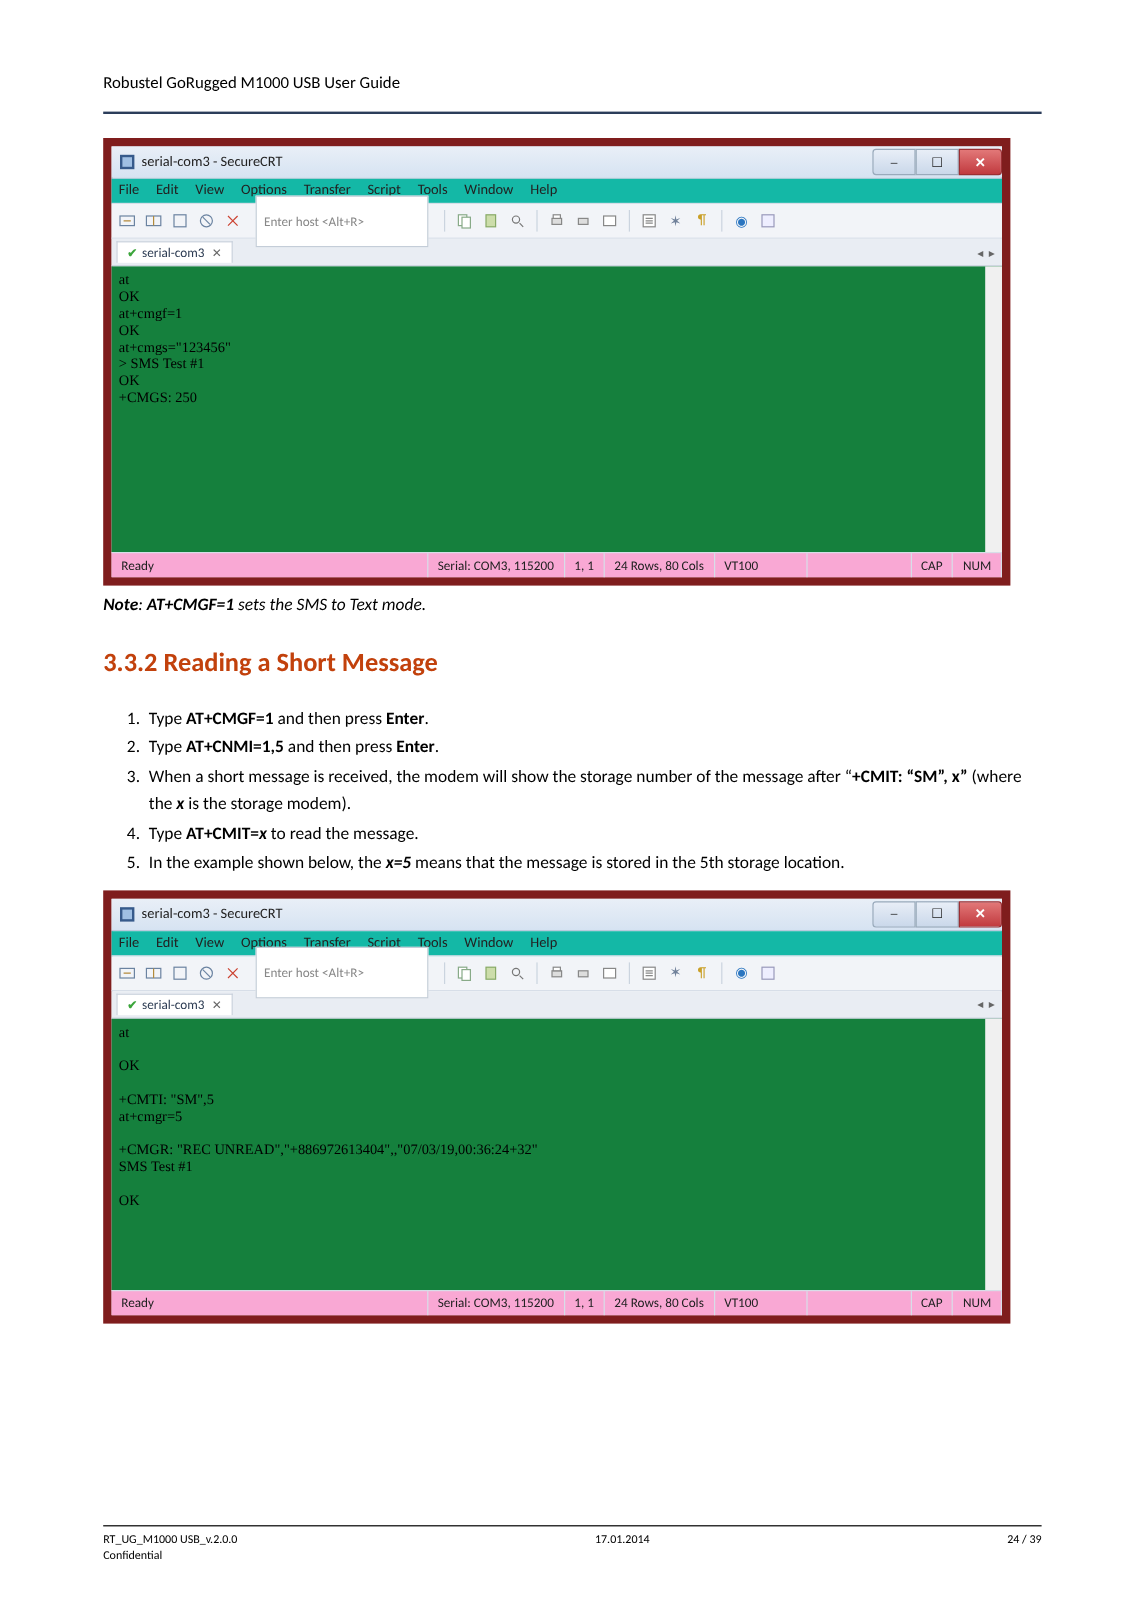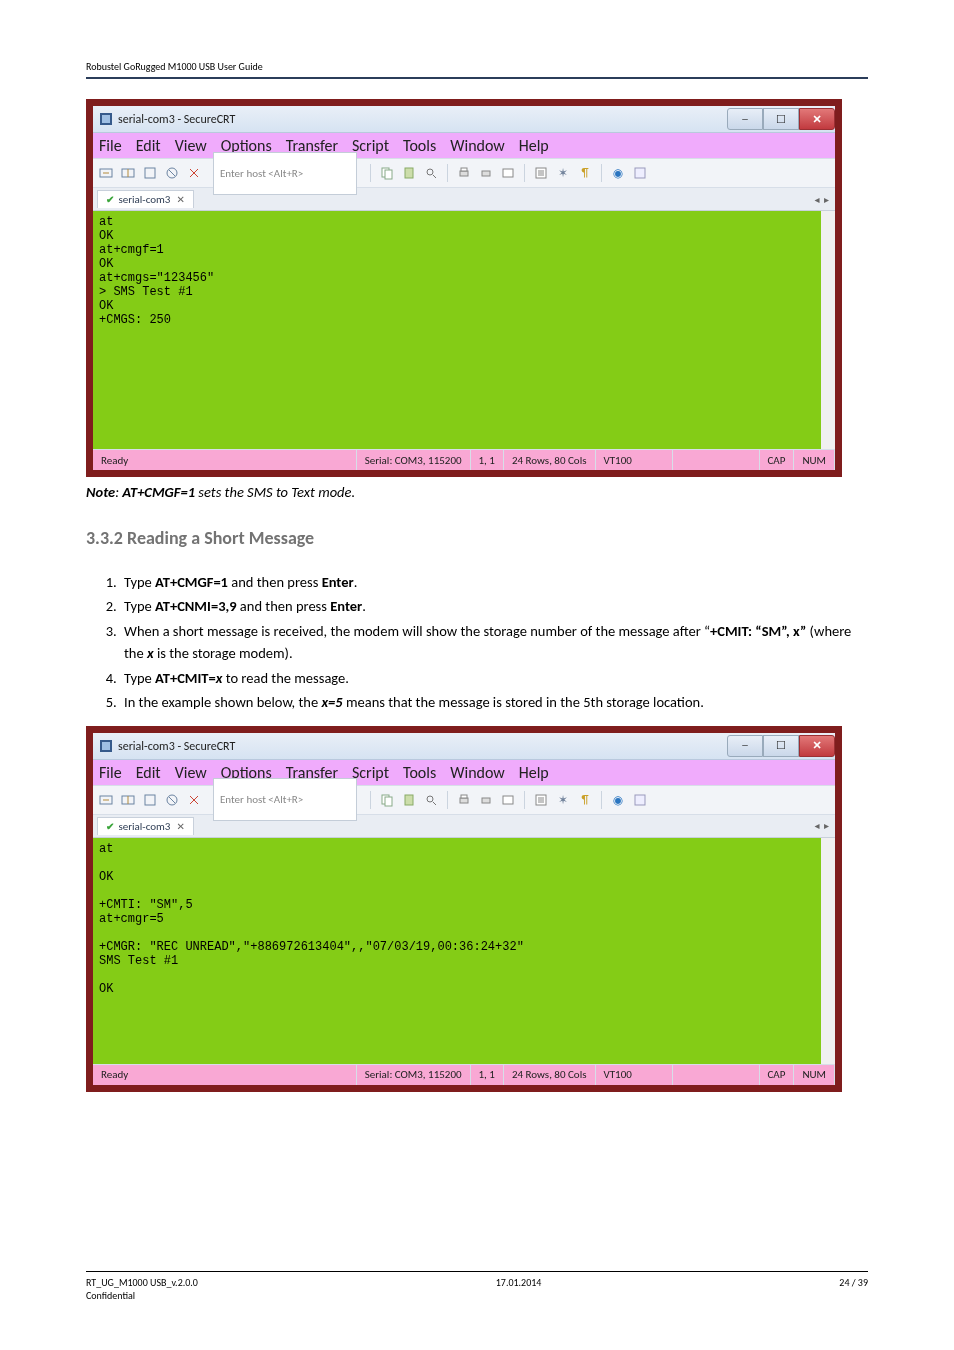--- a/index.html
+++ b/index.html
@@ -11,22 +11,22 @@
   background: #fff;
   width: 954px;
 }
 .page {
   padding: 60px 86px 40px 86px;
   box-sizing: border-box;
   min-height: 1350px;
   position: relative;
 }
 .header-line {
-  font-size: 10px;
-  margin-bottom: 4px;
+  font-size: 14px;
+  margin-bottom: 16px;
 }
 .thin-rule {
   border: none;
   border-top: 2px solid #2b3d5a;
   margin: 0 0 20px 0;
 }
 .app-window {
   width: 742px;
   border: 7px solid #7f1d1d;
   background:#fff;
@@ -46,55 +46,55 @@
 .titlebar .app-icon{width:14px;height:14px;margin-right:5px;display:flex;align-items:center;justify-content:center}
 .titlebar .app-icon svg{width:14px;height:14px}
 .title-spacer{flex:1}
 .winbtn{
   width:34px;height:20px;border:1px solid #9ab;display:flex;align-items:center;justify-content:center;margin-left:0;font-size:11px;
 }
 .winmin{background:linear-gradient(#e8eef7,#cad8ea);border-radius:3px 0 0 3px}
 .winmax{background:linear-gradient(#e8eef7,#cad8ea)}
 .winclose{background:linear-gradient(#e27878,#c13a3f);color:#fff;border-color:#9b2f33;border-radius:0 3px 3px 0;font-weight:bold}
 .menubar{
-  background:#f0abfc;border-bottom:1px solid #d7dee8;padding:3px 6px;font-size:16px;color:#222;display:flex;gap:14px
+  background:#14b8a6;border-bottom:1px solid #d7dee8;padding:3px 6px;font-size:12px;color:#222;display:flex;gap:14px
 }
 .toolbar{
   background:#f2f4f8;border-bottom:1px solid #d7dee8;display:flex;align-items:center;padding:2px 4px;gap:4px;height:24px
 }
 .tbtn{width:18px;height:18px;display:flex;align-items:center;justify-content:center;font-size:12px;color:#70819a}
 .tbtn svg{width:14px;height:14px}
 .hostbox{
   border:1px solid #c4cdd8;background:#fff;color:#888;font-size:11px;padding:14px 6px;width:130px;margin:16px 6px
 }
 .tbsep{width:1px;height:18px;background:#cbd4df;margin:0 3px}
 .tabstrip{
   background:#e9edf3;border-bottom:1px solid #c8d0db;display:flex;align-items:center;height:22px;padding-left:4px;justify-content:space-between
 }
 .tab{
   background:#fff;border:1px solid #c8d0db;border-bottom:none;padding:2px 8px;font-size:11px;color:#2d3c53;display:flex;align-items:center;gap:4px
 }
 .tab .chk{color:#3ba53b;font-weight:bold;font-size:10px}
 .tab .x{color:#666;font-size:10px;margin-left:2px}
 .tabstrip .navarr{padding-right:6px;color:#666;font-size:10px}
 .terminal{
-  background:#84cc16;font-family:Liberation Mono, monospace;font-size:12px;color:#000;min-height:230px;padding:4px 6px;white-space:pre;overflow:hidden;line-height:14px;border-right:14px solid #f0f0f0;position:relative
+  background:#15803d;font-family:Liberation Serif, serif;font-size:12px;color:#000;min-height:230px;padding:4px 6px;white-space:pre;overflow:hidden;line-height:14px;border-right:14px solid #f0f0f0;position:relative
 }
 .terminal .sbtop{position:absolute;right:-14px;top:0;width:14px;height:14px;background:#e4e4e4;border:1px solid #c0c0c0;box-sizing:border-box;display:flex;align-items:center;justify-content:center;font-size:8px;color:#555}
 .terminal .sbbot{position:absolute;right:-14px;bottom:0;width:14px;height:14px;background:#e4e4e4;border:1px solid #c0c0c0;box-sizing:border-box;display:flex;align-items:center;justify-content:center;font-size:8px;color:#555}
 .terminal .sbth{position:absolute;right:-14px;top:86px;width:14px;height:34px;background:#d9d9d9;border:1px solid #b8b8b8;box-sizing:border-box}
 .statusbar{
   background:#f9a8d4;border-top:1px solid #d7dee8;display:flex;font-size:11px;color:#222;height:20px;align-items:center
 }
 .statusbar .cell{border-right:1px solid #d7dee8;padding:0 8px;height:100%;display:flex;align-items:center}
 .statusbar .flex{flex:1}
 .note-line{font-size:14.5px;margin:2px 0 26px 0}
 .note-line i{font-style:italic}
 .note-line b{font-weight:bold;font-style:italic}
-h2.section{font-size:18px;font-weight:bold;margin:0 0 22px 0;color:#737373}
+h2.section{font-size:22px;font-weight:bold;margin:0 0 22px 0;color:#c2410c}
 ol.steps{margin:0 0 12px 0;padding-left:34px;font-size:14.5px;line-height:1.55}
 ol.steps li{margin-bottom:2px;padding-left:4px}
 .footer{
   position:absolute;bottom:48px;left:86px;right:86px;font-size:10px
 }
 .footer-rule{border:none;border-top:1px solid #000;margin:0 0 4px 0}
 .footer-row{display:flex;justify-content:space-between}
 </style>
 </head>
 <body>
@@ -240,21 +240,21 @@
   </div>
 
   <div class="note-line">
     <b><i>Note</i></b><i>: </i><b><i>AT+CMGF=1</i></b><i> sets the SMS to Text mode.</i>
   </div>
 
   <h2 class="section">3.3.2  Reading a Short Message</h2>
 
   <ol class="steps">
     <li><span>Type </span><b>AT+CMGF=1</b><span> and then press </span><b>Enter</b><span>.</span></li>
-    <li><span>Type </span><b>AT+CNMI=3,9</b><span> and then press </span><b>Enter</b><span>.</span></li>
+    <li><span>Type </span><b>AT+CNMI=1,5</b><span> and then press </span><b>Enter</b><span>.</span></li>
     <li><span>When a short message is received, the modem will show the storage number of the message after “</span><b>+CMIT: “SM”, x”</b><span> (where the </span><b><i>x</i></b><span> is the storage modem).</span></li>
     <li><span>Type </span><b>AT+CMIT=</b><b><i>x</i></b><span> to read the message.</span></li>
     <li><span>In the example shown below, the </span><b><i>x=5</i></b><span> means that the message is stored in the 5th storage location.</span></li>
   </ol>
 
   <div class="app-window">
     <div class="titlebar">
       <span class="app-icon">
         <svg viewBox="0 0 14 14">
             <rect x="1" y="1" width="12" height="12" fill="#365a8b"></rect>

